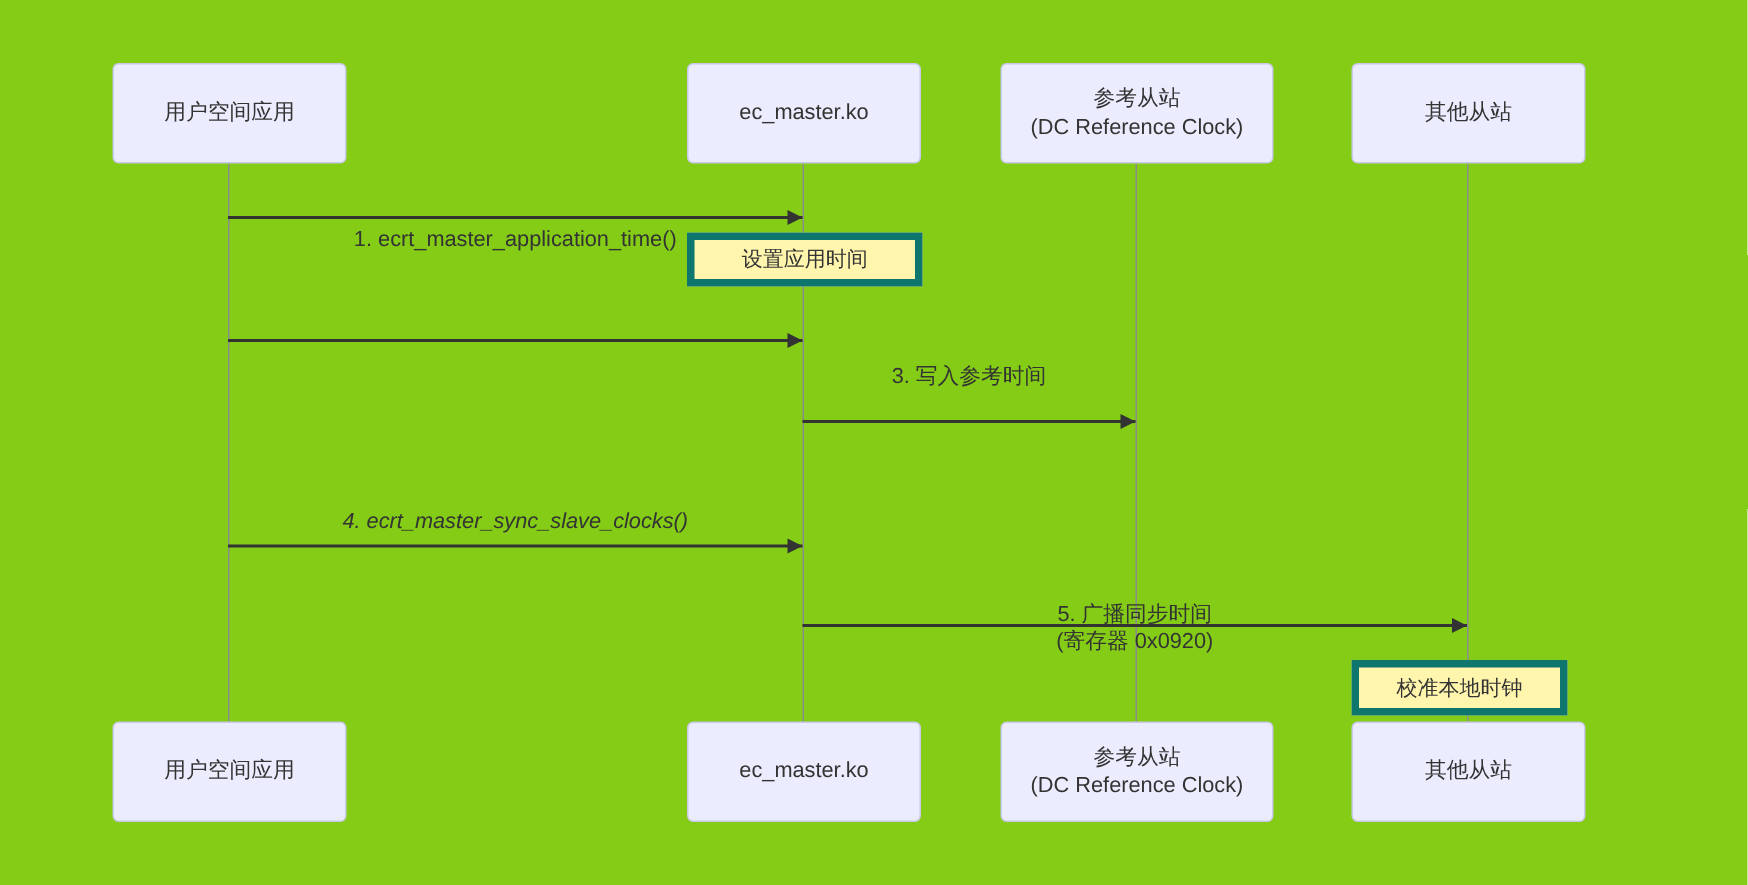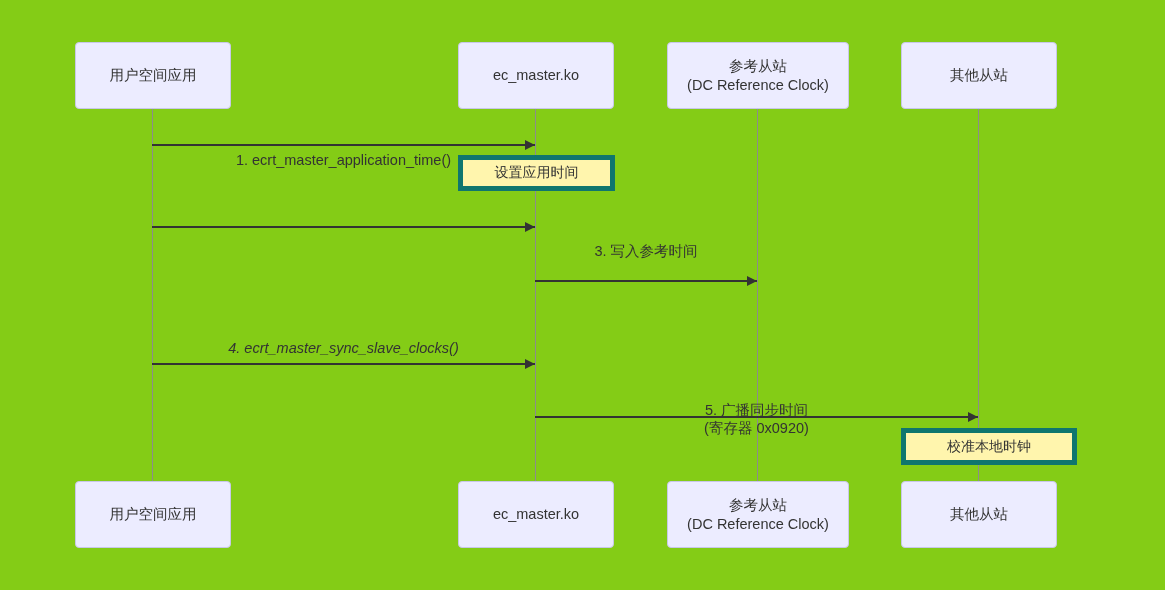--- a/index.html
+++ b/index.html
@@ -121,21 +121,21 @@
   <div class="msg-line" style="left:152px; top:363px; width:383px;"></div>
   <div class="msg-arrowhead" style="left:525px; top:359px;"></div>
 
   <div class="msg-label" style="left:535px; top:378px; width:443px;margin-top:23px;">
     <div>5. 广播同步时间</div>
     <div>(寄存器 0x0920)</div>
   </div>
   <div class="msg-line" style="left:535px; top:416px; width:443px;"></div>
   <div class="msg-arrowhead" style="left:968px; top:412px;"></div>
 
-  <div class="note" style="left:901px; top:428px; width:176px; height:37px;">
+  <div class="note" style="left:901px; top:440px; width:144px; height:37px;">
     <span>校准本地时钟</span>
   </div>
 
   <div class="actor" style="left:75px; top:481px; width:156px; height:67px;">
     <span>用户空间应用</span>
   </div>
   <div class="actor" style="left:458px; top:481px; width:156px; height:67px;">
     <span>ec_master.ko</span>
   </div>
   <div class="actor" style="left:667px; top:481px; width:182px; height:67px;">

